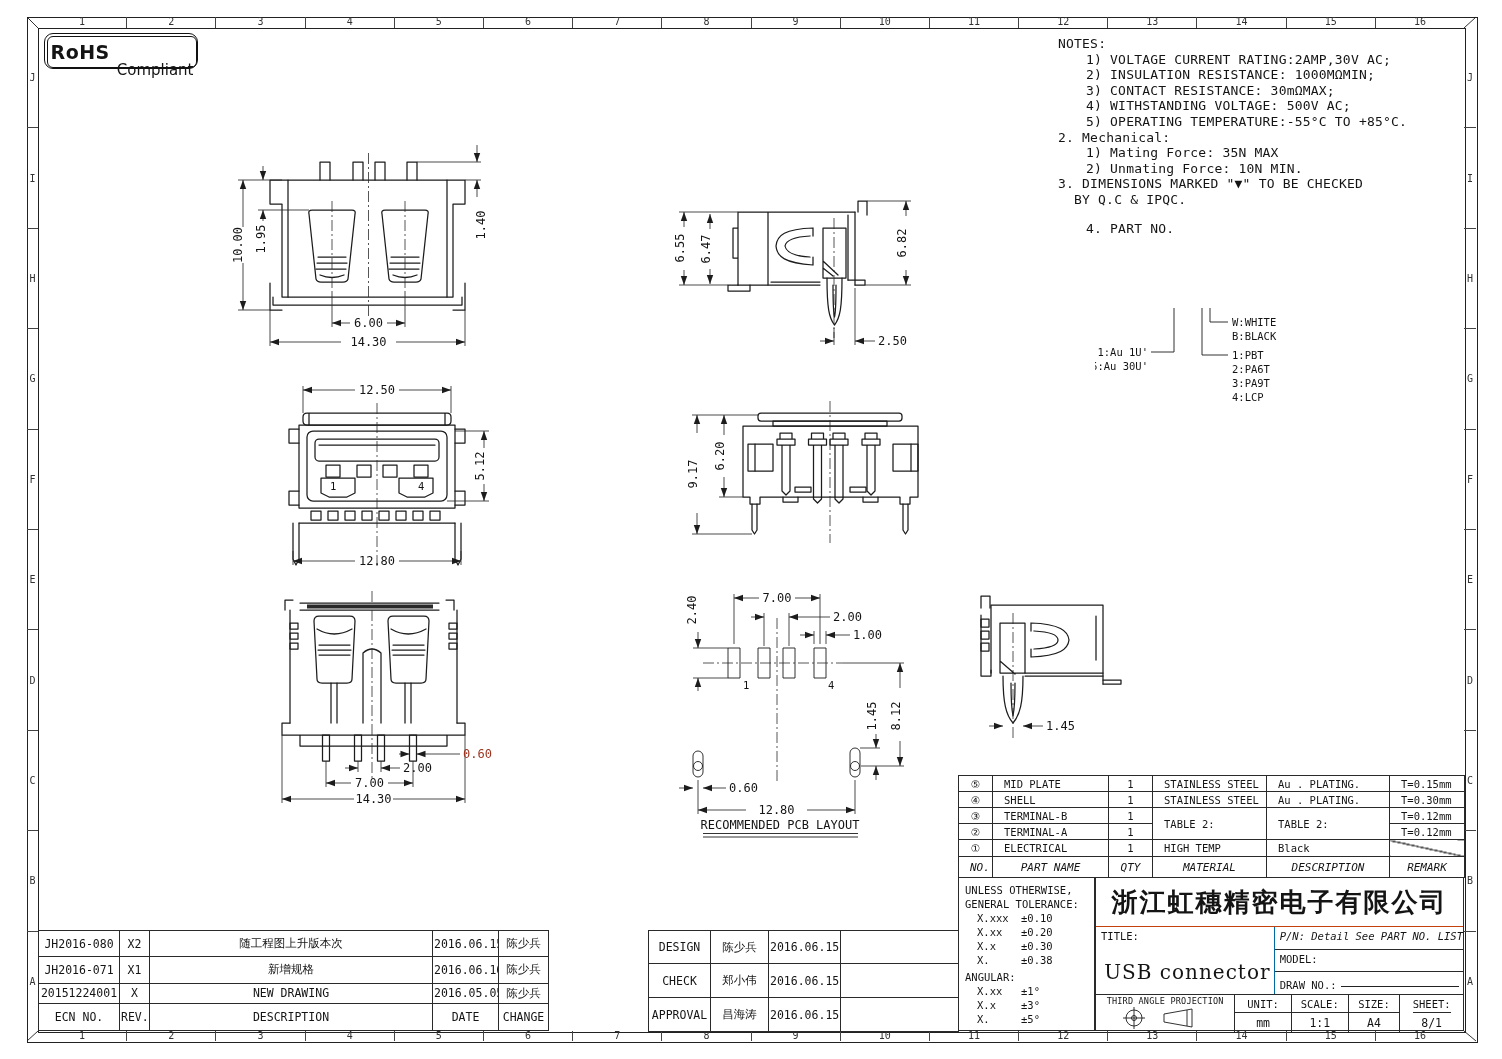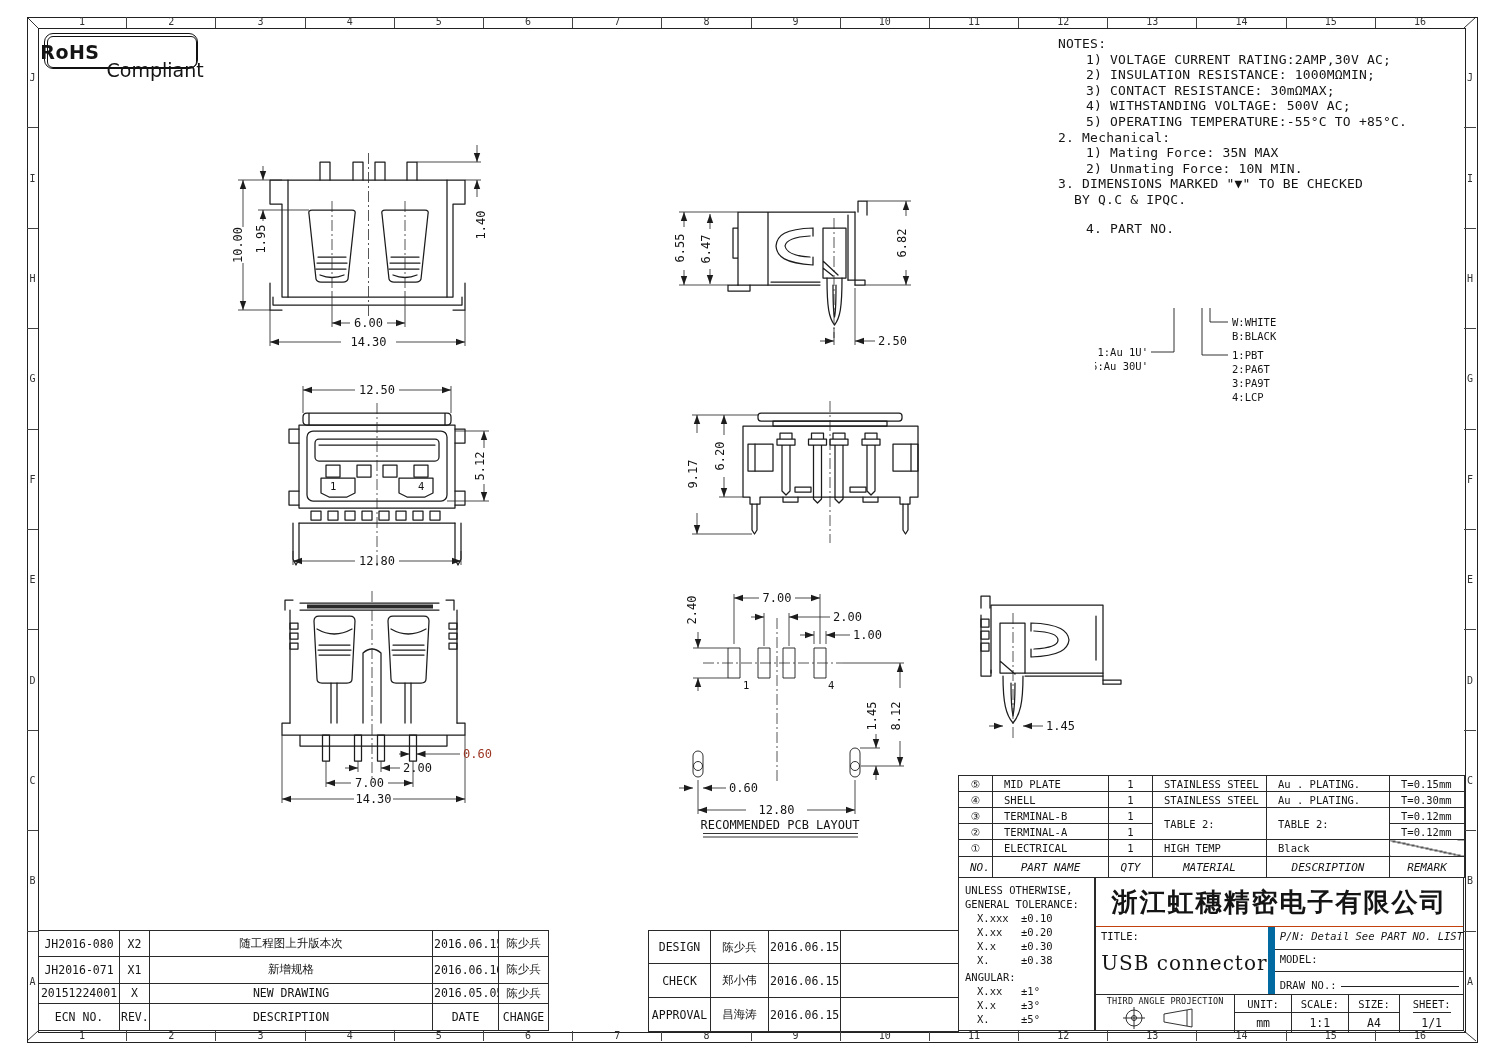--- a/index.html
+++ b/index.html
@@ -15,21 +15,21 @@
   .strip-top>span:not(:last-child),.strip-bottom>span:not(:last-child){border-right:1px solid #444;}
   .strip-left{left:27px;top:28px;width:11px;height:1003px;display:flex;flex-direction:column;}
   .strip-right{left:1464px;top:28px;width:12px;height:1003px;display:flex;flex-direction:column;}
   .strip-left>span,.strip-right>span{flex:1;font-size:10px;display:flex;align-items:center;justify-content:center;color:#333;}
   .strip-left>span:not(:last-child),.strip-right>span:not(:last-child){border-bottom:1px solid #444;}
   
   .stamp{left:44px;top:33px;width:154px;height:36px;border:1.6px solid #111;border-radius:9px;padding:2px;box-sizing:border-box;}
   .stamp-in{width:100%;height:100%;border:1px solid #111;border-radius:6px;display:flex;align-items:center;justify-content:center;gap:7px;
             font-family:"DejaVu Sans","Liberation Sans",sans-serif;}
   .stamp-b{font-weight:bold;font-size:19px;letter-spacing:.5px;}
-  .stamp-r{font-size:19px;margin-top:35px;}
+  .stamp-r{font-size:15px;margin-top:35px;}
   
   .notes{left:1058px;top:36px;width:410px;font-size:13px;line-height:15.6px;letter-spacing:.2px;white-space:nowrap;}
   .ind1{padding-left:16px;}
   .ind2{padding-left:28px;}
   .gap-top{margin-top:13px;}
   
   .o{stroke:#1c1c1c;stroke-width:1.25;fill:none;stroke-linejoin:round;stroke-linecap:round;}
   .o2{stroke:#1c1c1c;stroke-width:.9;fill:none;stroke-linejoin:round;}
   .dim{stroke:#2b2b2b;stroke-width:.85;fill:none;}
   .cl{stroke:#2b2b2b;stroke-width:.8;fill:none;stroke-dasharray:11 3 2 3;}
@@ -51,23 +51,23 @@
   
   .tol{left:958px;top:877px;width:137px;height:154px;border:1px solid #2a2a2a;box-sizing:border-box;
        font-size:10.5px;line-height:14px;padding:5px 0 0 6px;}
   .tol-row{display:flex;padding-left:12px;}
   .tol-row span:first-child{width:44px;}
   
   .tb{left:1095px;top:877px;width:369px;height:154px;border:1px solid #2a2a2a;box-sizing:border-box;}
   .tb-company{height:48px;border-bottom:1px solid #c2410c;display:flex;align-items:center;justify-content:center;
               font-family:"DejaVu Sans","Liberation Sans",sans-serif;font-weight:bold;font-size:26px;letter-spacing:2px;}
   .tb-mid{height:67px;display:flex;border-bottom:1px solid #2a2a2a;}
-  .tb-title{width:190px;border-right:7px solid #0369a1;box-sizing:border-box;padding:3px 0 0 5px;}
+  .tb-title{width:190px;border-right:1px solid #0369a1;box-sizing:border-box;padding:3px 0 0 5px;}
   .tb-title-label{font-size:10.5px;}
-  .tb-title-main{font-family:"DejaVu Serif","Liberation Serif",serif;font-size:20px;text-align:center;margin-top:9px;letter-spacing:1px;}
+  .tb-title-main{font-family:"DejaVu Serif","Liberation Serif",serif;font-size:20px;text-align:center;margin-top:18px;letter-spacing:1px;}
   .tb-right{flex:1;display:flex;flex-direction:column;}
   .tb-right>div{flex:1;border-bottom:1px solid #2a2a2a;font-size:10.5px;padding:3px 0 0 5px;box-sizing:border-box;white-space:nowrap;}
   .tb-right>div:last-child{border-bottom:none;display:flex;align-items:center;gap:4px;}
   .pn{font-style:italic;}
   .draw-line{display:inline-block;width:118px;border-top:1.2px solid #222;margin-top:3px;}
   .tb-bot{height:37px;display:flex;}
   .tb-proj{width:140px;border-right:1px solid #2a2a2a;box-sizing:border-box;padding-top:1px;}
   .tb-proj-label{font-size:8.5px;text-align:center;letter-spacing:.2px;}
   .tb-cell{border-right:1px solid #2a2a2a;box-sizing:border-box;display:flex;flex-direction:column;}
   .tb-cell:last-child{border-right:none;}
@@ -598,21 +598,21 @@
       <div class="tb-cell w57">
         <div class="lab">SCALE:</div>
         <div class="val">1:1</div>
       </div>
       <div class="tb-cell w52">
         <div class="lab">SIZE:</div>
         <div class="val">A4</div>
       </div>
       <div class="tb-cell w63">
         <div class="lab">SHEET:</div>
-        <div class="val">1/1</div>
+        <div class="val">8/1</div>
       </div>
     </div>
   </div>
 
   <table class="abs rev">
     <colgroup>
         <col style="width:81px">
         <col style="width:30px">
         <col style="width:283px">
         <col style="width:66px">

